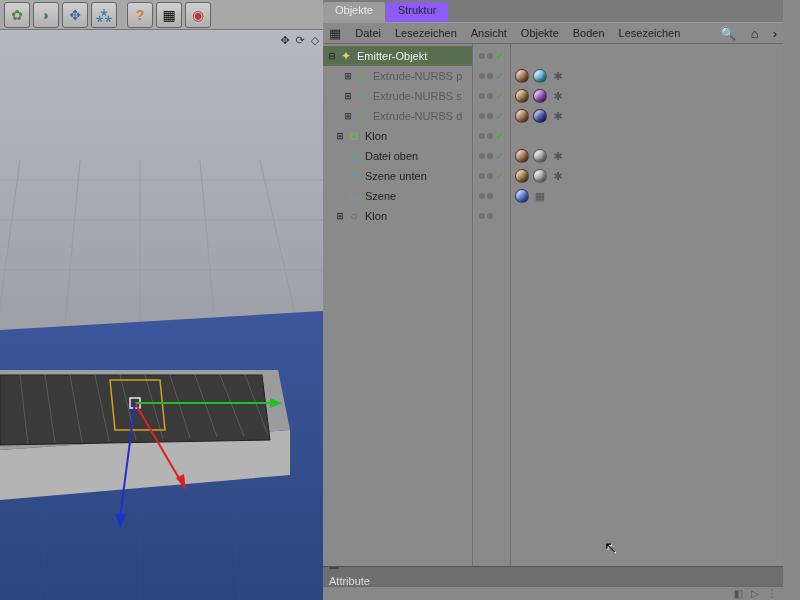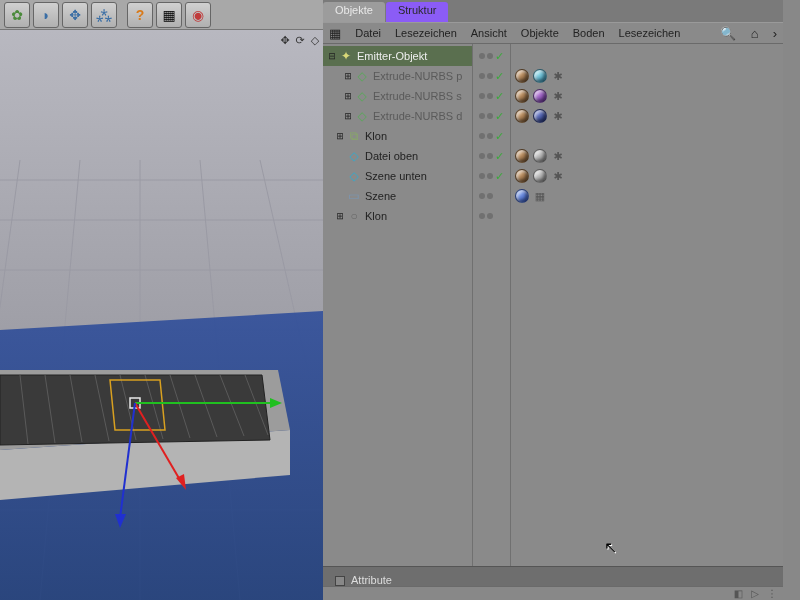--- a/index.html
+++ b/index.html
@@ -46,21 +46,21 @@
   .sphere { width: 14px; height: 14px; border-radius: 50%; border: 1px solid rgba(0,0,0,0.4); box-shadow: inset -2px -2px 3px rgba(0,0,0,0.4), inset 2px 2px 3px rgba(255,255,255,0.6); }
   .s-brown { background: radial-gradient(circle at 35% 30%, #c89a6a, #6a4a2a); }
   .s-cyan  { background: radial-gradient(circle at 35% 30%, #8ad8e8, #2a7a9a); }
   .s-purple{ background: radial-gradient(circle at 35% 30%, #b87ad8, #5a2a8a); }
   .s-navy  { background: radial-gradient(circle at 35% 30%, #6a7ac8, #1a2a6a); }
   .s-gray  { background: radial-gradient(circle at 35% 30%, #c8c8c8, #7a7a7a); }
   .s-blue  { background: radial-gradient(circle at 35% 30%, #7a9ae8, #2a4aaa); }
   .tag-icon { width: 14px; height: 14px; display:inline-flex; align-items:center; justify-content:center; font-size:11px; color:#555; }
 
   
-  .attr-bar { height: 20px; background: #6e6e6e; border-top: 1px solid #555; display: flex; align-items: flex-end; padding: 0 12px; font-size: 11px; color: #ddd; gap: 6px; }
+  .attr-bar { height: 20px; background: #6e6e6e; border-top: 1px solid #555; display: flex; align-items: flex-start; padding: 0 6px; font-size: 11px; color: #ddd; gap: 6px; flex-direction: column; }
   .attr-bar .chk { width: 10px; height: 10px; border: 1px solid #444; background: #888; }
   .status-bar { height: 14px; background: #888; border-top: 1px solid #6a6a6a; display:flex; align-items:center; justify-content:flex-end; padding-right:6px; gap:8px;}
   .status-bar span { font-size:10px; color:#555; }
 
   
   .cursor { position: absolute; font-size: 16px; color: #000; pointer-events: none; text-shadow: 1px 1px 0 #fff; }
 </style>
 </head>
 <body>
 

